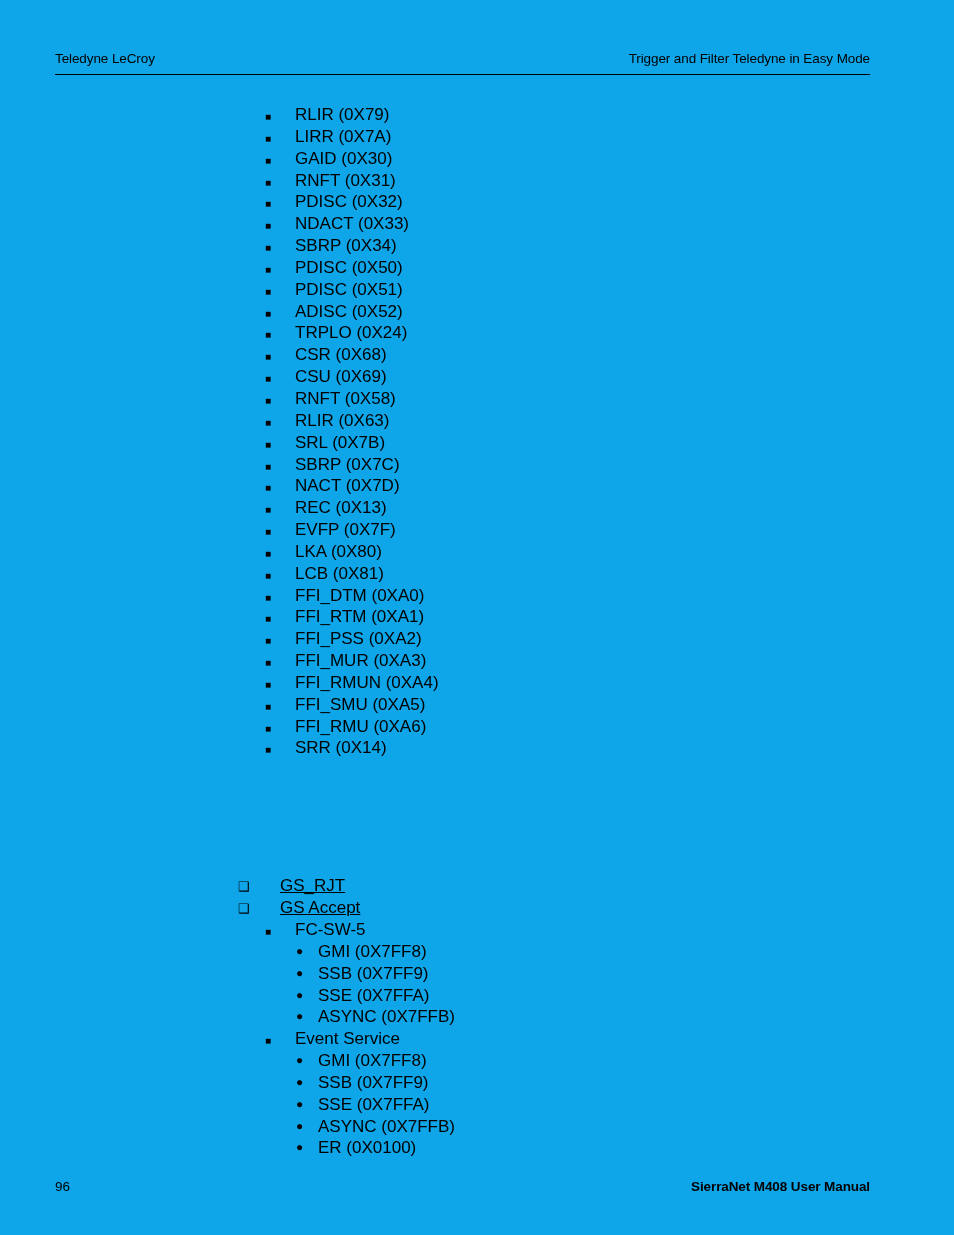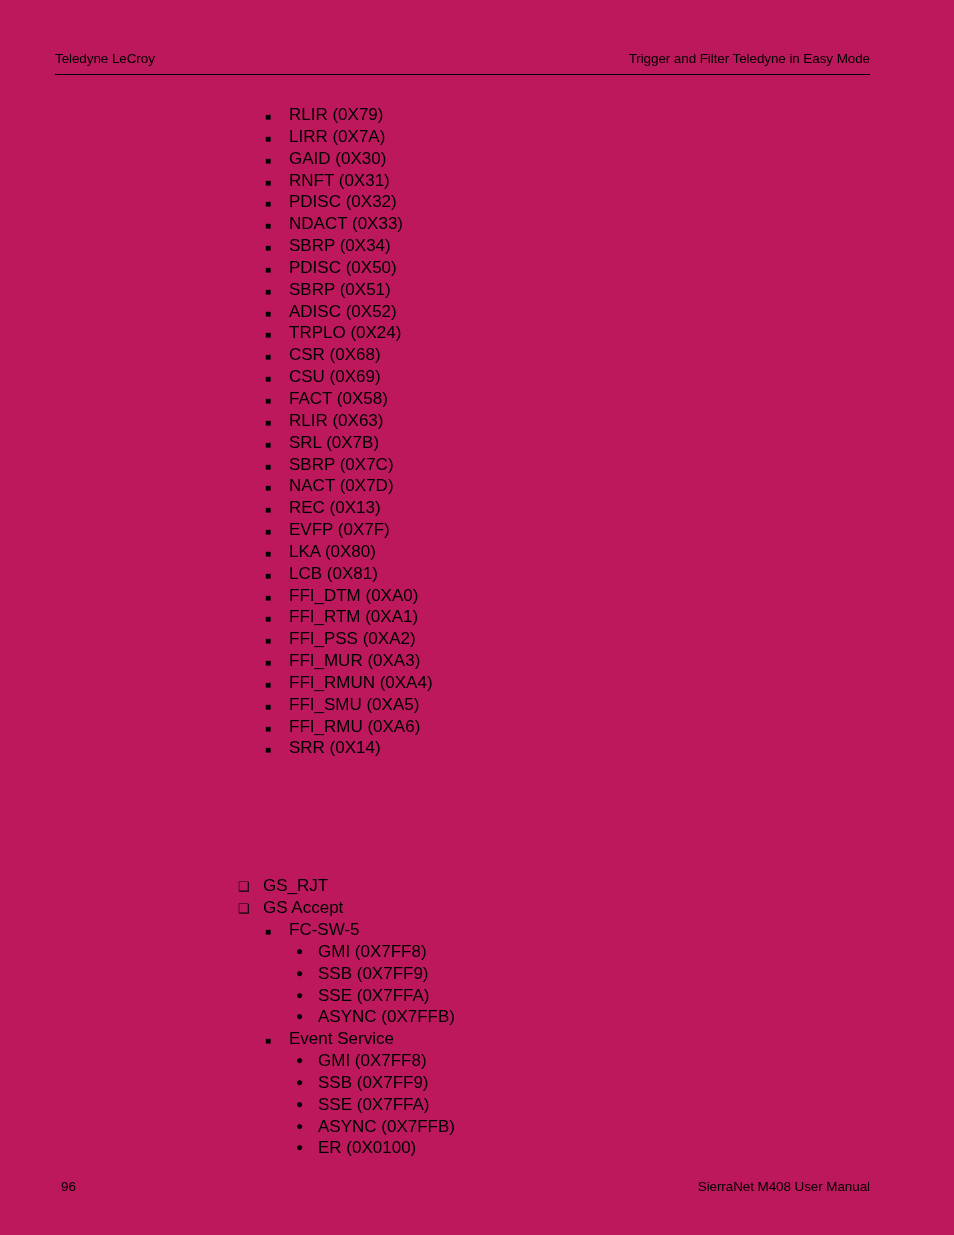--- a/index.html
+++ b/index.html
@@ -4,21 +4,21 @@
 <style>
   html, body {
     margin: 0;
     padding: 0;
     background: #ffffff;
   }
   .page {
     position: relative;
     width: 954px;
     height: 1235px;
-    background: #be185d;
+    background: #0ea5e9;
     font-family: "Liberation Sans", sans-serif;
     color: #000000;
     overflow: hidden;
   }
 
   
   .header {
     position: absolute;
     left: 55px;
     top: 50px;
@@ -71,24 +71,24 @@
     text-align: left;
   }
   .li .txt {
     position: absolute;
     top: 0;
     display: inline-block;
   }
 
   
   .lvl1 .marker { left: 238px; font-size: 13px; top: 1px; }
-  .lvl1 .txt    { left: 263px; }
+  .lvl1 .txt    { left: 280px; text-decoration: underline; }
 
   .lvl2 .marker { left: 265px; font-size: 10px; top: 2px; }
-  .lvl2 .txt    { left: 289px; }
+  .lvl2 .txt    { left: 295px; }
 
   .lvl3 .marker { left: 296px; font-size: 12px; top: 0px; }
   .lvl3 .txt    { left: 318px; text-align: center; }
 
   .section-gap {
     height: 116px;
   }
 
   
   .footer {
@@ -96,26 +96,25 @@
     left: 55px;
     top: 1178px;
     width: 815px;
     display: flex;
     justify-content: space-between;
     align-items: baseline;
   }
   .footer-left {
     font-size: 13.5px;
     line-height: 17px;
-    margin-left: 6px;
   }
   .footer-right {
     font-size: 13.5px;
     line-height: 17px;
-    font-weight: normal;
+    font-weight: bold;
     letter-spacing: -0.1px;
     white-space: nowrap;
     margin-left: 11px;
   }
 </style>
 </head>
 <body>
 
 <div class="page">
 
@@ -155,41 +154,41 @@
         <li class="li lvl2">
           <span class="marker">■</span>
           <span class="txt">SBRP (0X34)</span>
         </li>
         <li class="li lvl2">
           <span class="marker">■</span>
           <span class="txt">PDISC (0X50)</span>
         </li>
         <li class="li lvl2">
           <span class="marker">■</span>
-          <span class="txt">SBRP (0X51)</span>
+          <span class="txt">PDISC (0X51)</span>
         </li>
         <li class="li lvl2">
           <span class="marker">■</span>
           <span class="txt">ADISC (0X52)</span>
         </li>
         <li class="li lvl2">
           <span class="marker">■</span>
           <span class="txt">TRPLO (0X24)</span>
         </li>
         <li class="li lvl2">
           <span class="marker">■</span>
           <span class="txt">CSR (0X68)</span>
         </li>
         <li class="li lvl2">
           <span class="marker">■</span>
           <span class="txt">CSU (0X69)</span>
         </li>
         <li class="li lvl2">
           <span class="marker">■</span>
-          <span class="txt">FACT (0X58)</span>
+          <span class="txt">RNFT (0X58)</span>
         </li>
         <li class="li lvl2">
           <span class="marker">■</span>
           <span class="txt">RLIR (0X63)</span>
         </li>
         <li class="li lvl2">
           <span class="marker">■</span>
           <span class="txt">SRL (0X7B)</span>
         </li>
         <li class="li lvl2">

